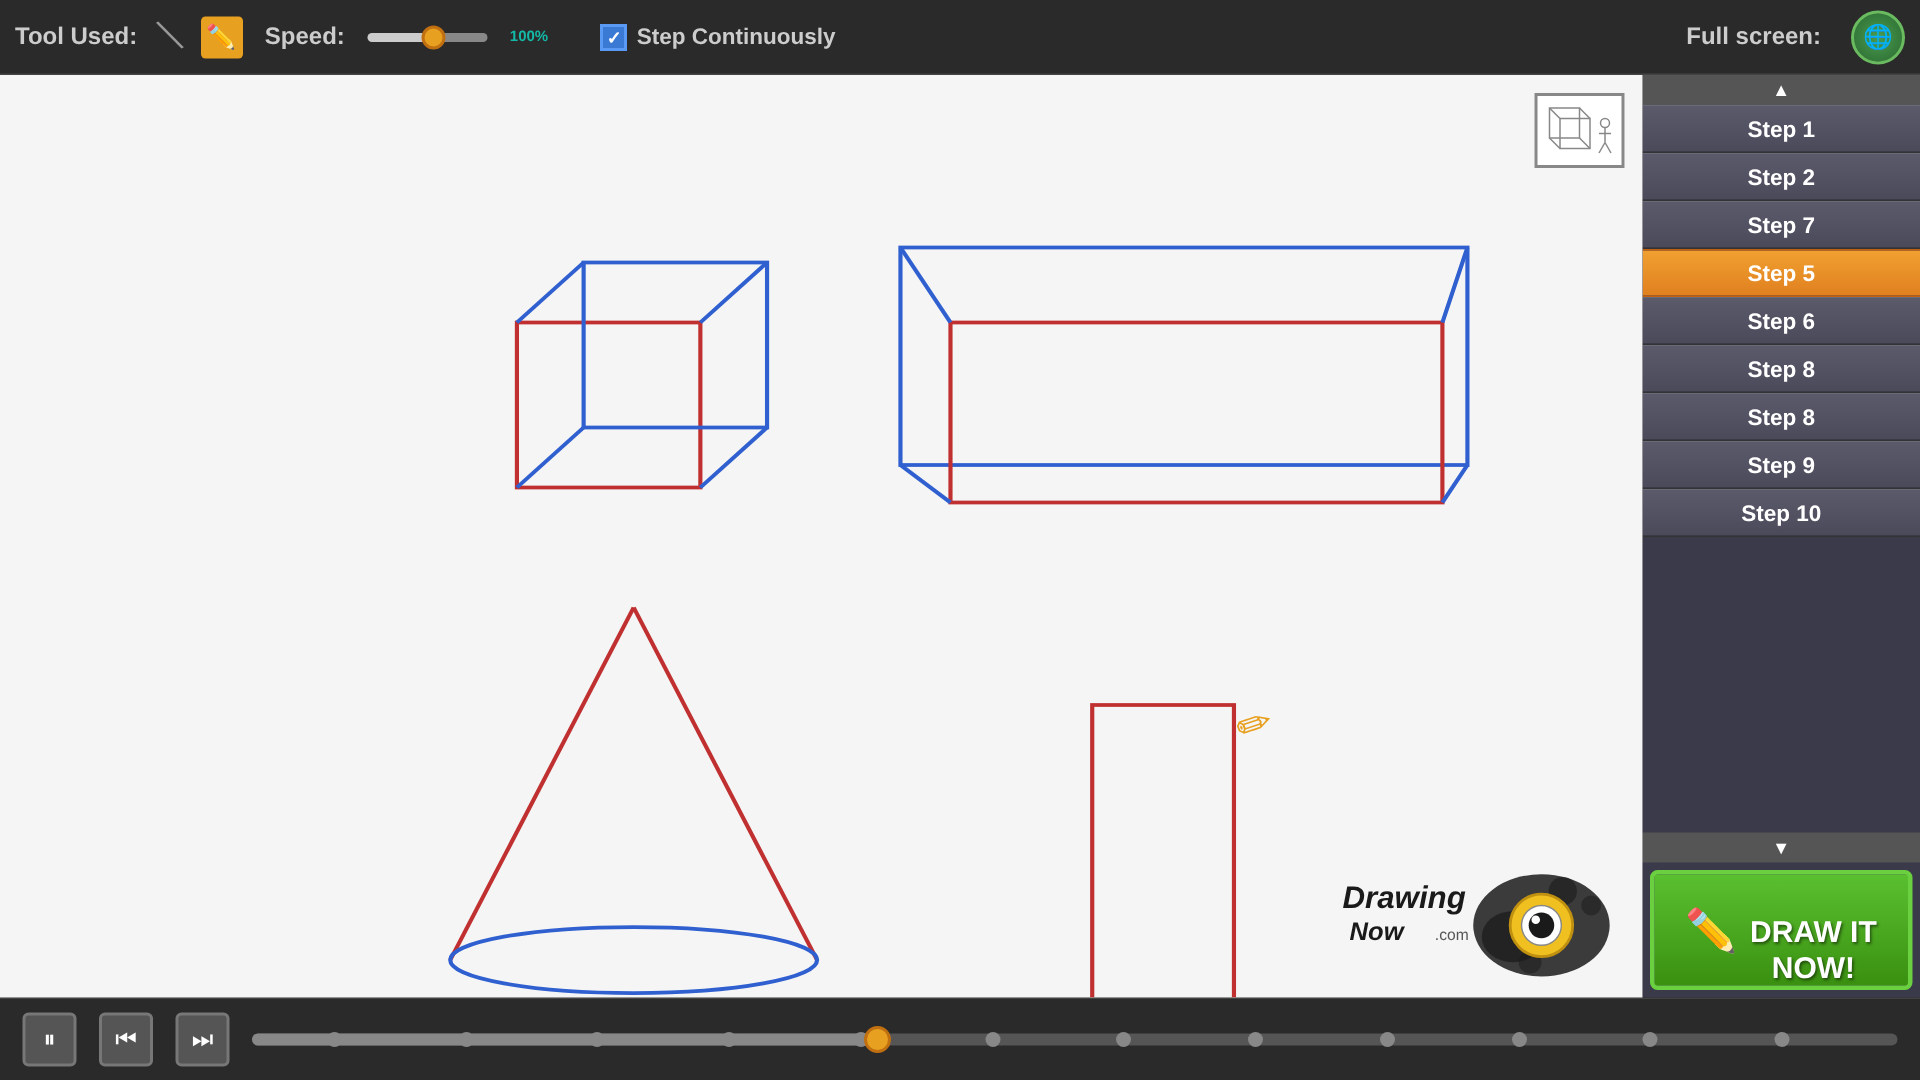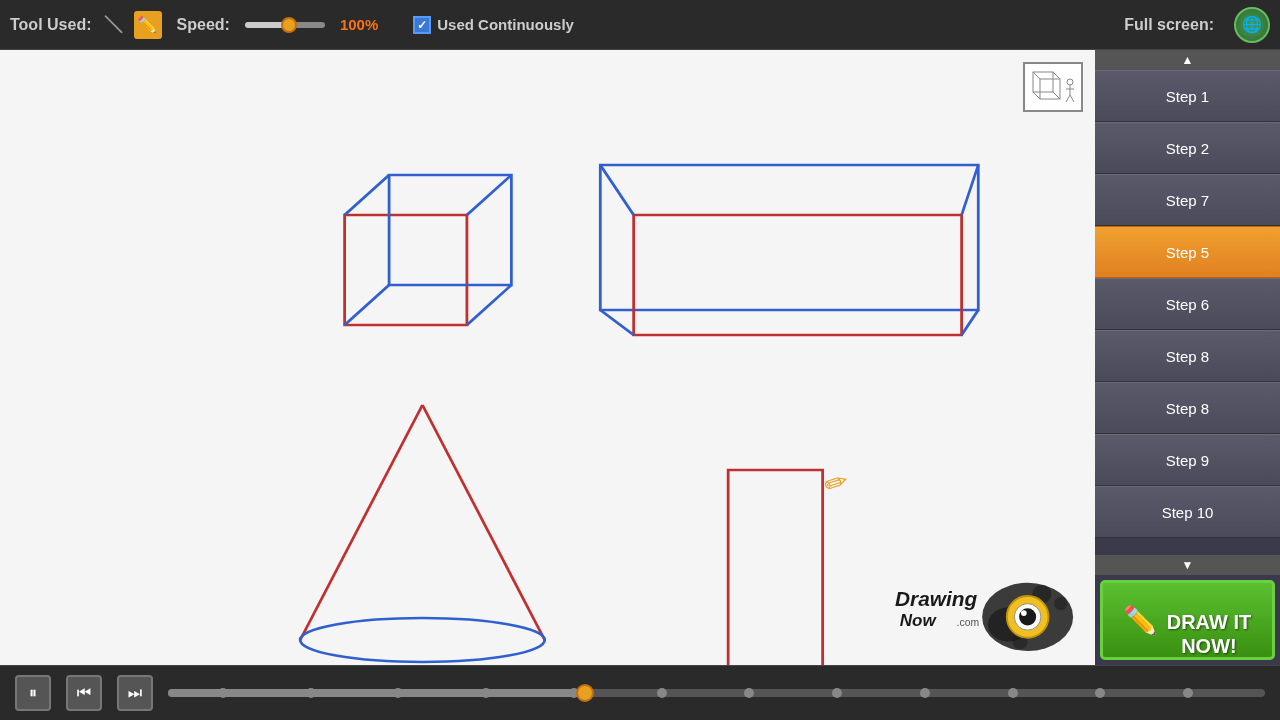--- a/index.html
+++ b/index.html
@@ -61,22 +61,22 @@
       height: 16px;
       background: #e8a020;
       border-radius: 50%;
       position: absolute;
       top: -5px;
       left: 55%;
       transform: translateX(-50%);
       border: 2px solid #c07010;
     }
     .speed-label {
-      color: #f97316;
-      font-size: 15px;
+      color: #14b8a6;
+      font-size: 10px;
       font-weight: bold;
     }
     .checkbox-container {
       display: flex;
       align-items: center;
       gap: 6px;
       margin-left: 20px;
     }
     .checkbox-blue {
       width: 18px;
@@ -158,25 +158,25 @@
 
     
     #sidebar {
       width: 185px;
       background: #3a3a4a;
       display: flex;
       flex-direction: column;
       align-items: stretch;
     }
     .step-btn {
-      height: 52px;
+      height: 32px;
       background: linear-gradient(to bottom, #5a5a6a, #4a4a5a);
       color: white;
       font-size: 15px;
-      font-weight: normal;
+      font-weight: bold;
       display: flex;
       align-items: center;
       justify-content: center;
       cursor: pointer;
       border-bottom: 1px solid #333;
       border-top: 1px solid #6a6a7a;
       flex-shrink: 0;
     }
     .step-btn.active {
       background: linear-gradient(to bottom, #f0a030, #e08020);
@@ -313,21 +313,21 @@
   <span class="toolbar-label">Speed:</span>
   <div class="speed-container">
     <div class="slider-track">
       <div class="slider-thumb"></div>
     </div>
   </div>
   <span class="speed-label">100%</span>
 
   <div class="checkbox-container">
     <div class="checkbox-blue">✓</div>
-    <span class="play-continuous-label">Used Continuously</span>
+    <span class="play-continuous-label">Step Continuously</span>
   </div>
 
   <div class="fullscreen-container">
     <span class="toolbar-label">Full screen:</span>
     <div class="fullscreen-icon">🌐</div>
   </div>
 </div>
 
 <div id="main">
 

